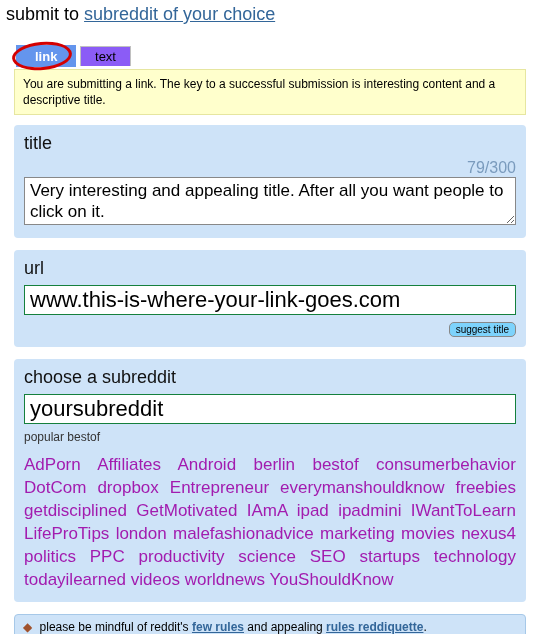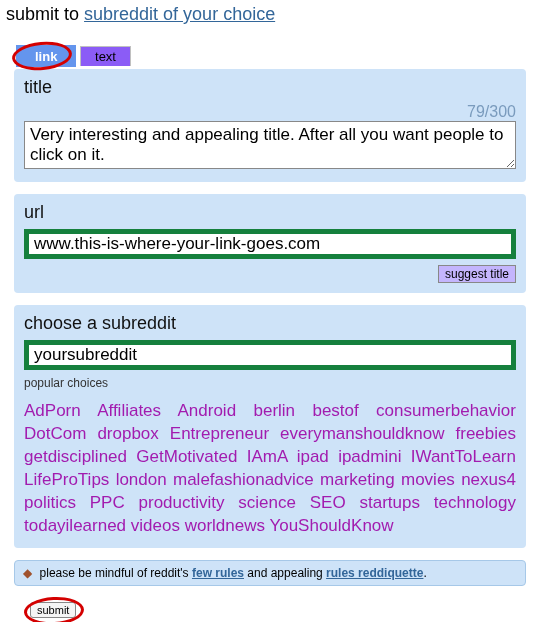--- a/index.html
+++ b/index.html
@@ -77,33 +77,33 @@
     height: 48px;
     font-size: 17px;
     font-family: Verdana, Arial, sans-serif;
     padding: 3px 5px;
     border: 1px solid #888;
     resize: both;
     line-height: 1.2;
   }
   input.text-input {
     width: 100%;
-    font-size: 17px;
+    font-size: 22px;
     font-family: Verdana, Arial, sans-serif;
     padding: 3px 5px;
-    border: 5px solid #15803d;
+    border: 1px solid #15803d;
     height: 30px;
   }
   .suggest-row { text-align: right; margin-top: 6px; }
   .suggest-btn {
-    font-size: 12px;
+    font-size: 10px;
     padding: 1px 6px;
     border: 1px solid #888;
-    border-radius: 0;
-    background: #c4b5fd;
+    border-radius: 5px;
+    background: #7dd3fc;
     cursor: pointer;
   }
   .popular-label { font-size: 12px; color: #333; margin-top: 6px; }
   .popular-list {
     font-size: 17px;
     color: #a21caf;
     line-height: 1.35;
     margin-top: 10px;
     text-align: justify;
   }
@@ -136,41 +136,42 @@
   <span class="subreddit-choice">subreddit of your choice</span>
 </div>
 
 <div class="tabs">
   <span class="tab active">link</span>
   <span class="tab">text</span>
   <div class="circle-tab"></div>
 </div>
 
 <div class="form-area">
+  <div class="infobar">You are submitting a link. The key to a successful submission is interesting content and a descriptive title.</div>
 
   <div class="panel">
     <h2>
       <span class="title-counter">79/300</span>
       <span>title</span>
     </h2>
     <textarea class="title-input" style="">Very interesting and appealing title. After all you want people to click on it.</textarea>
   </div>
 
   <div class="panel">
     <h2>url</h2>
     <input type="text" class="text-input" value="www.this-is-where-your-link-goes.com" style="">
     <div class="suggest-row">
       <button class="suggest-btn">suggest title</button>
     </div>
   </div>
 
   <div class="panel">
     <h2>choose a subreddit</h2>
     <input type="text" class="text-input" value="yoursubreddit" style="">
-    <div class="popular-label">popular choices</div>
+    <div class="popular-label">popular bestof</div>
     <div class="popular-list" id="popular-list"><span>AdPorn</span>  <span>Affiliates</span>  <span>Android</span>  <span>berlin</span>  <span>bestof</span>  <span>consumerbehavior</span>  <span>DotCom</span>  <span>dropbox</span>  <span>Entrepreneur</span>  <span>everymanshouldknow</span>  <span>freebies</span>  <span>getdisciplined</span>  <span>GetMotivated</span>  <span>IAmA</span>  <span>ipad</span>  <span>ipadmini</span>  <span>IWantToLearn</span>  <span>LifeProTips</span>  <span>london</span>  <span>malefashionadvice</span>  <span>marketing</span>  <span>movies</span>  <span>nexus4</span>  <span>politics</span>  <span>PPC</span>  <span>productivity</span>  <span>science</span>  <span>SEO</span>  <span>startups</span>  <span>technology</span>  <span>todayilearned</span>  <span>videos</span>  <span>worldnews</span>  <span>YouShouldKnow</span></div>
   </div>
 
   <div class="rules-row">
     <span class="diamond-icon">◆</span>
     <span>please be mindful of reddit's </span><a href="#">few rules</a><span> and appealing </span><a href="#">rules reddiquette</a><span>.</span>
   </div>
 
   <div class="submit-row">
     <button class="submit-btn">submit</button>

